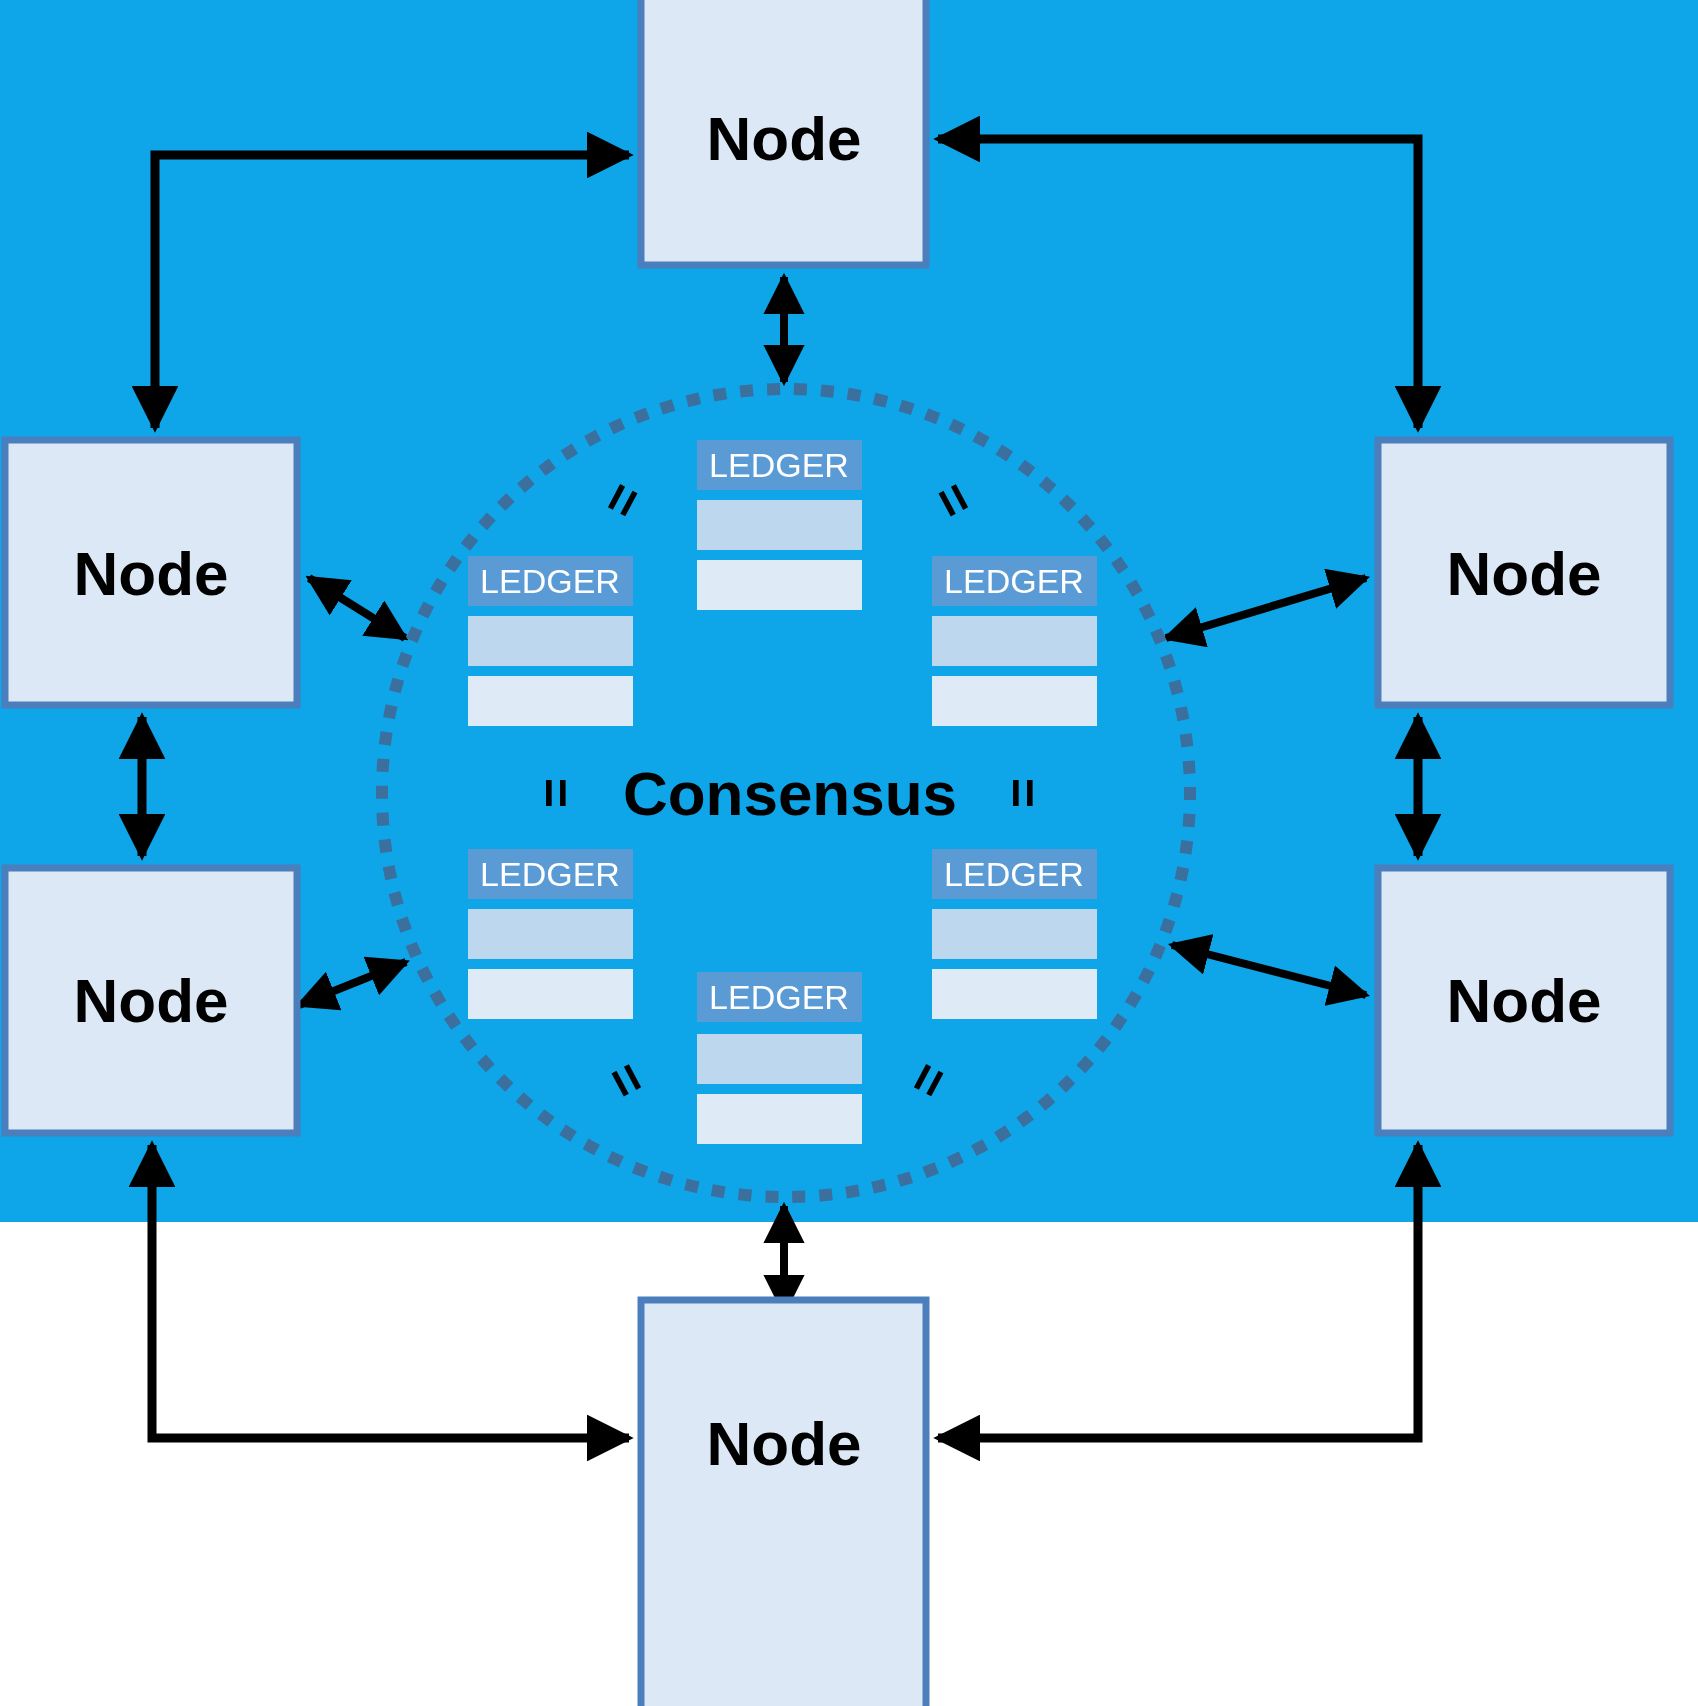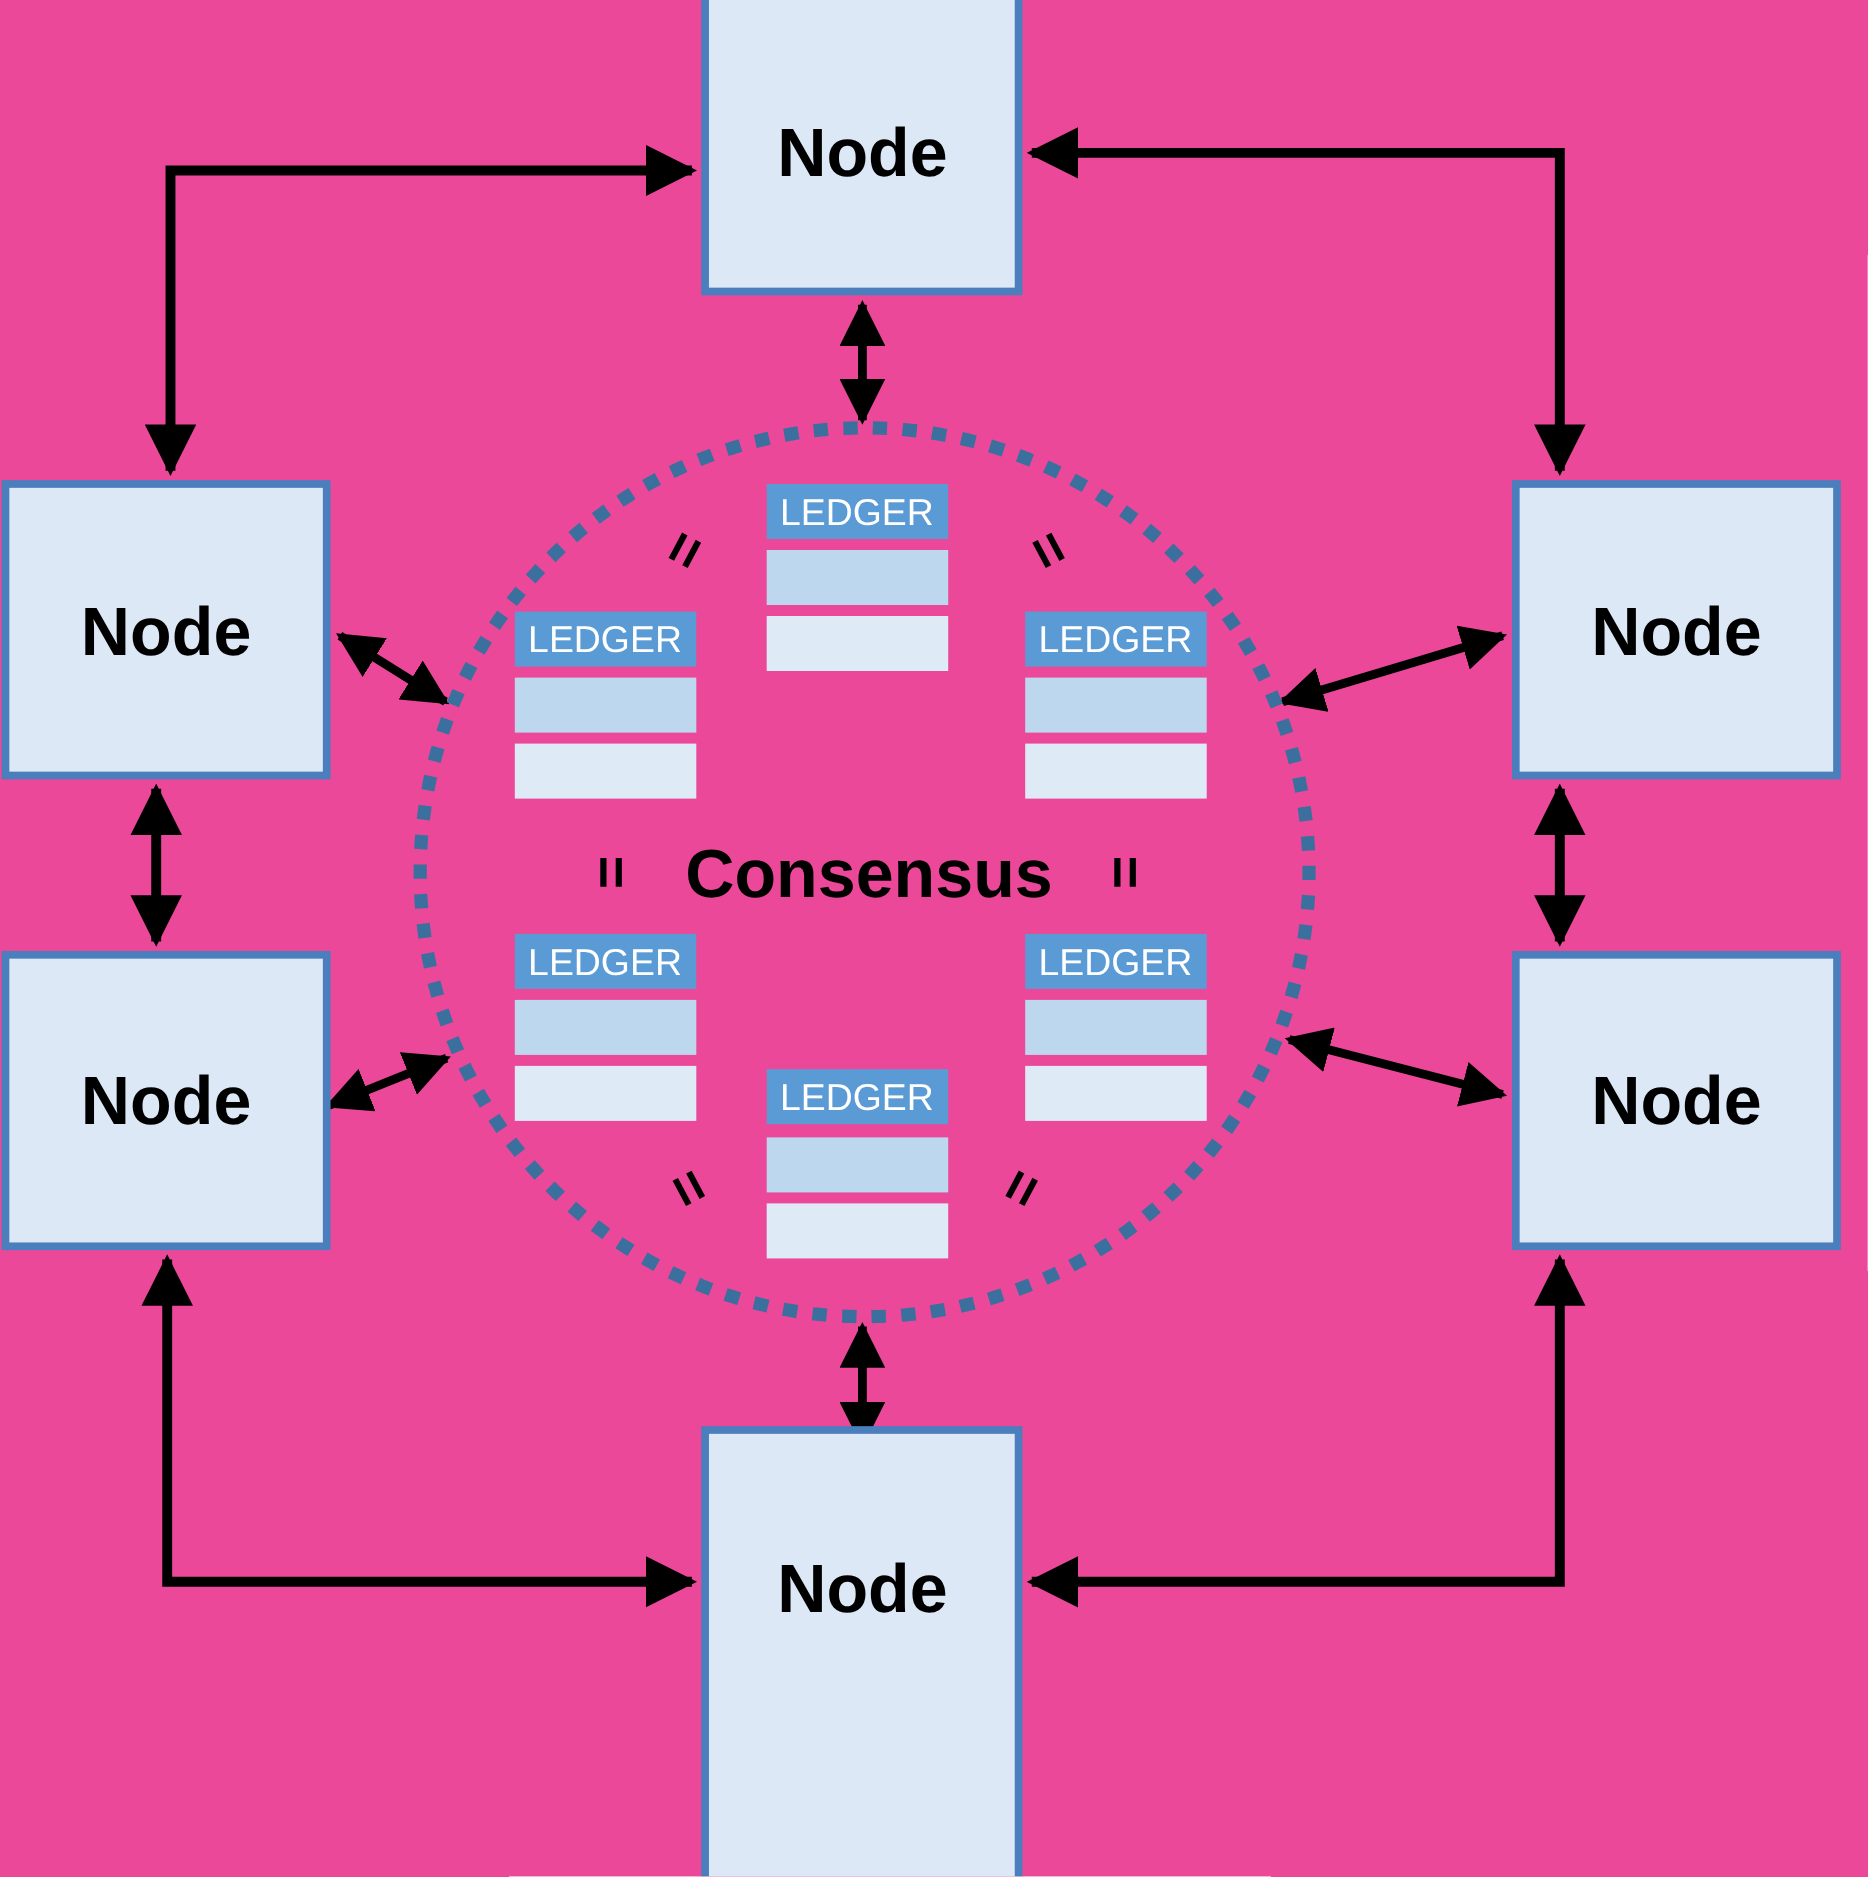--- a/index.html
+++ b/index.html
@@ -9,22 +9,22 @@
   }
   body {
     width: 1698px;
     height: 1706px;
     font-family: "Liberation Sans", sans-serif;
     overflow: hidden;
   }
   #diagram-root {
     position: relative;
     width: 1698px;
-    height: 1706px;
-    background: #ec4899;
+    height: 1222px;
+    background: #0ea5e9;
   }
   svg.canvas {
     position: absolute;
     top: 0;
     left: 0;
     width: 1698px;
     height: 1706px;
   }
   .node-label {
     font-family: "Liberation Sans", sans-serif;

